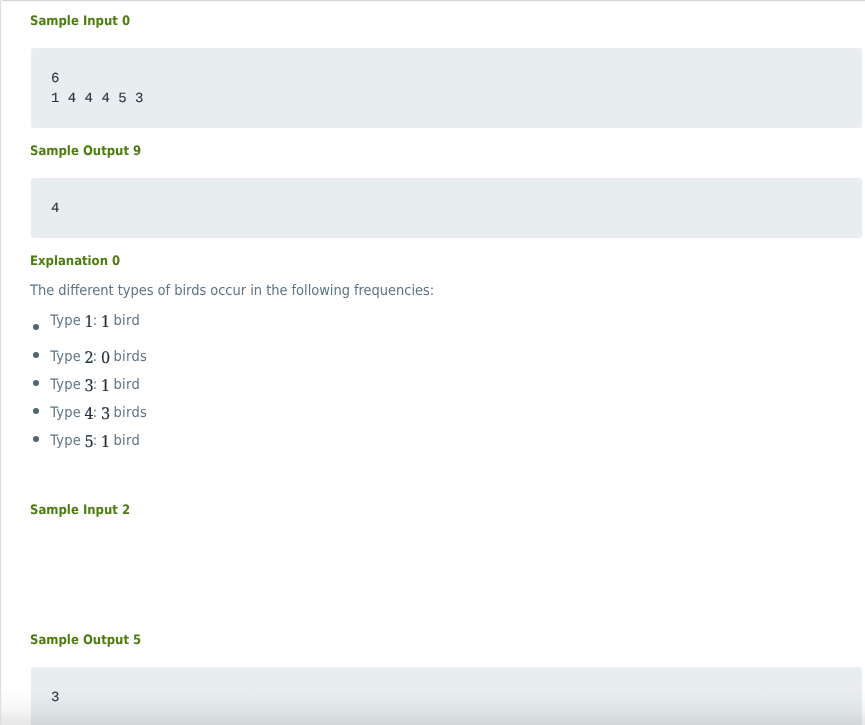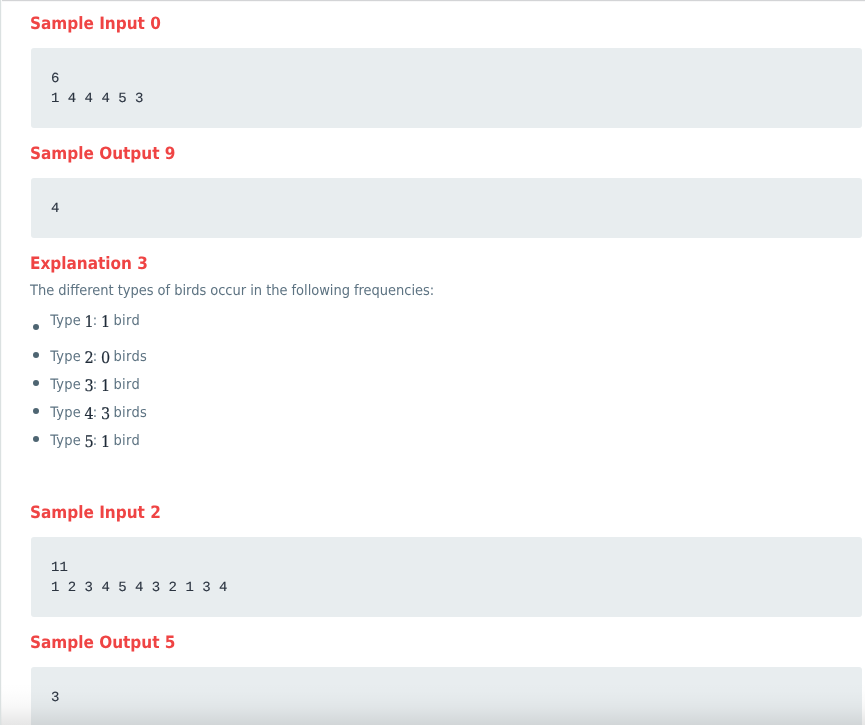--- a/index.html
+++ b/index.html
@@ -12,21 +12,21 @@
     -moz-osx-font-smoothing:grayscale;
     text-rendering:geometricPrecision;
   }
   .page { position:relative; width:865px; height:725px; background:#fff; overflow:hidden; }
   .top-edge { position:absolute; left:0; top:0; width:865px; height:2px;
     background:linear-gradient(to bottom, #d3d4d6 0%, #d3d4d6 50%, #f0f0f1 50%, #ffffff 100%); }
   .left-edge { position:absolute; left:0; top:0; width:2px; height:725px;
     background:linear-gradient(to right, #dbe1e1 0%, #dbe1e1 50%, #f3f5f5 50%, #ffffff 100%); }
 
   .sec-head { position:absolute; left:30px; font-family:"DejaVu Sans", sans-serif; font-stretch:condensed;
-    font-size:17px; font-weight:700; color:#ef4444; white-space:nowrap; }
+    font-size:13px; font-weight:700; color:#4d7c0f; white-space:nowrap; }
   .code {
     position:absolute; left:31px; width:831px; background:#e8edef; border-radius:3px;
     font-family:"Liberation Mono", monospace; font-size:14px; color:#2b3440;
     -webkit-text-stroke:0.12px #2b3440;
     line-height:20px; box-sizing:border-box; padding:21px 20px 19px 20px;
   }
   .code .ln { display:block; white-space:pre; height:20px; }
   .para { position:absolute; left:30px; font-family:"DejaVu Sans", sans-serif; font-stretch:condensed;
     font-size:14.5px; letter-spacing:-0.03px; color:#5d7382; line-height:20px; white-space:nowrap; }
   .bullet-dot { position:absolute; width:6.4px; height:6.4px; border-radius:50%; background:#4e6572; left:32.8px; }
@@ -54,21 +54,21 @@
   <div class="code" style="top:48px">
     <span class="ln">6</span>
     <span class="ln">1 4 4 4 5 3</span>
   </div>
 
   <div class="sec-head" style="top:144px">Sample Output 9</div>
   <div class="code" style="top:178px">
     <span class="ln">4</span>
   </div>
 
-  <div class="sec-head" style="top:254px">Explanation 3</div>
+  <div class="sec-head" style="top:254px">Explanation 0</div>
   <div class="para" style="top:281px">The different types of birds occur in the following frequencies:</div>
 
   <div>
     <div class="bullet-dot" style="top:324px"></div>
     <div class="bullet-text" style="top:310px"><span>Type </span><span class="mj">1</span><span>: </span><span class="mj">1</span><span> bird</span></div>
 
     <div class="bullet-dot" style="top:352px"></div>
     <div class="bullet-text" style="top:346px"><span>Type </span><span class="mj">2</span><span>: </span><span class="mj">0</span><span> birds</span></div>
 
     <div class="bullet-dot" style="top:380px"></div>
@@ -76,23 +76,19 @@
 
     <div class="bullet-dot" style="top:408px"></div>
     <div class="bullet-text" style="top:402px"><span>Type </span><span class="mj">4</span><span>: </span><span class="mj">3</span><span> birds</span></div>
 
     <div class="bullet-dot" style="top:436px"></div>
     <div class="bullet-text" style="top:430px"><span>Type </span><span class="mj">5</span><span>: </span><span class="mj">1</span><span> bird</span></div>
   </div>
 
 
   <div class="sec-head" style="top:503px">Sample Input 2</div>
-  <div class="code" style="top:537px">
-    <span class="ln">11</span>
-    <span class="ln">1 2 3 4 5 4 3 2 1 3 4</span>
-  </div>
 
   <div class="sec-head" style="top:633px">Sample Output 5</div>
   <div class="code" style="top:667px">
     <span class="ln">3</span>
   </div>
   <div class="fade"></div>
 </div>
 
 </body></html>

